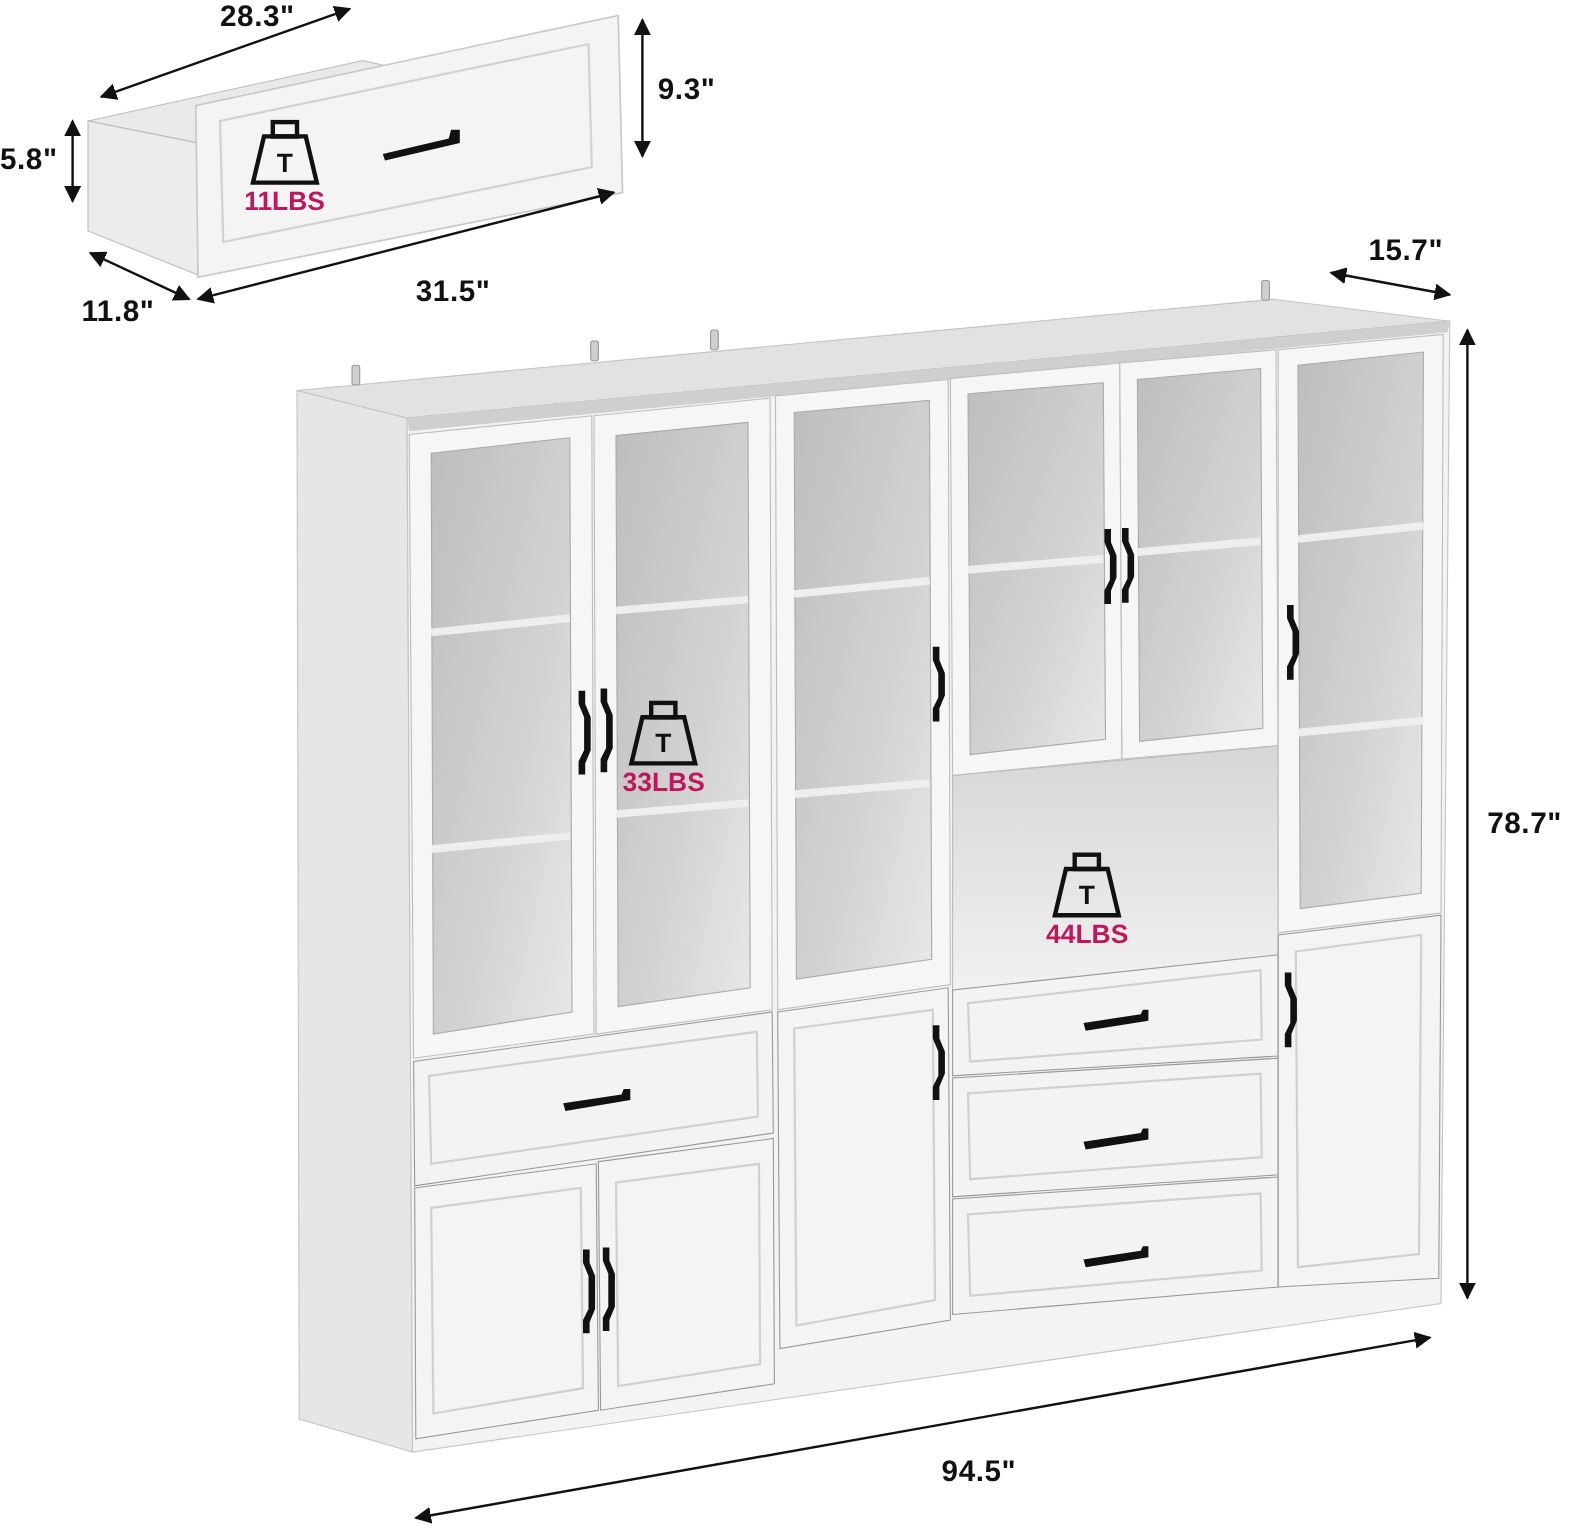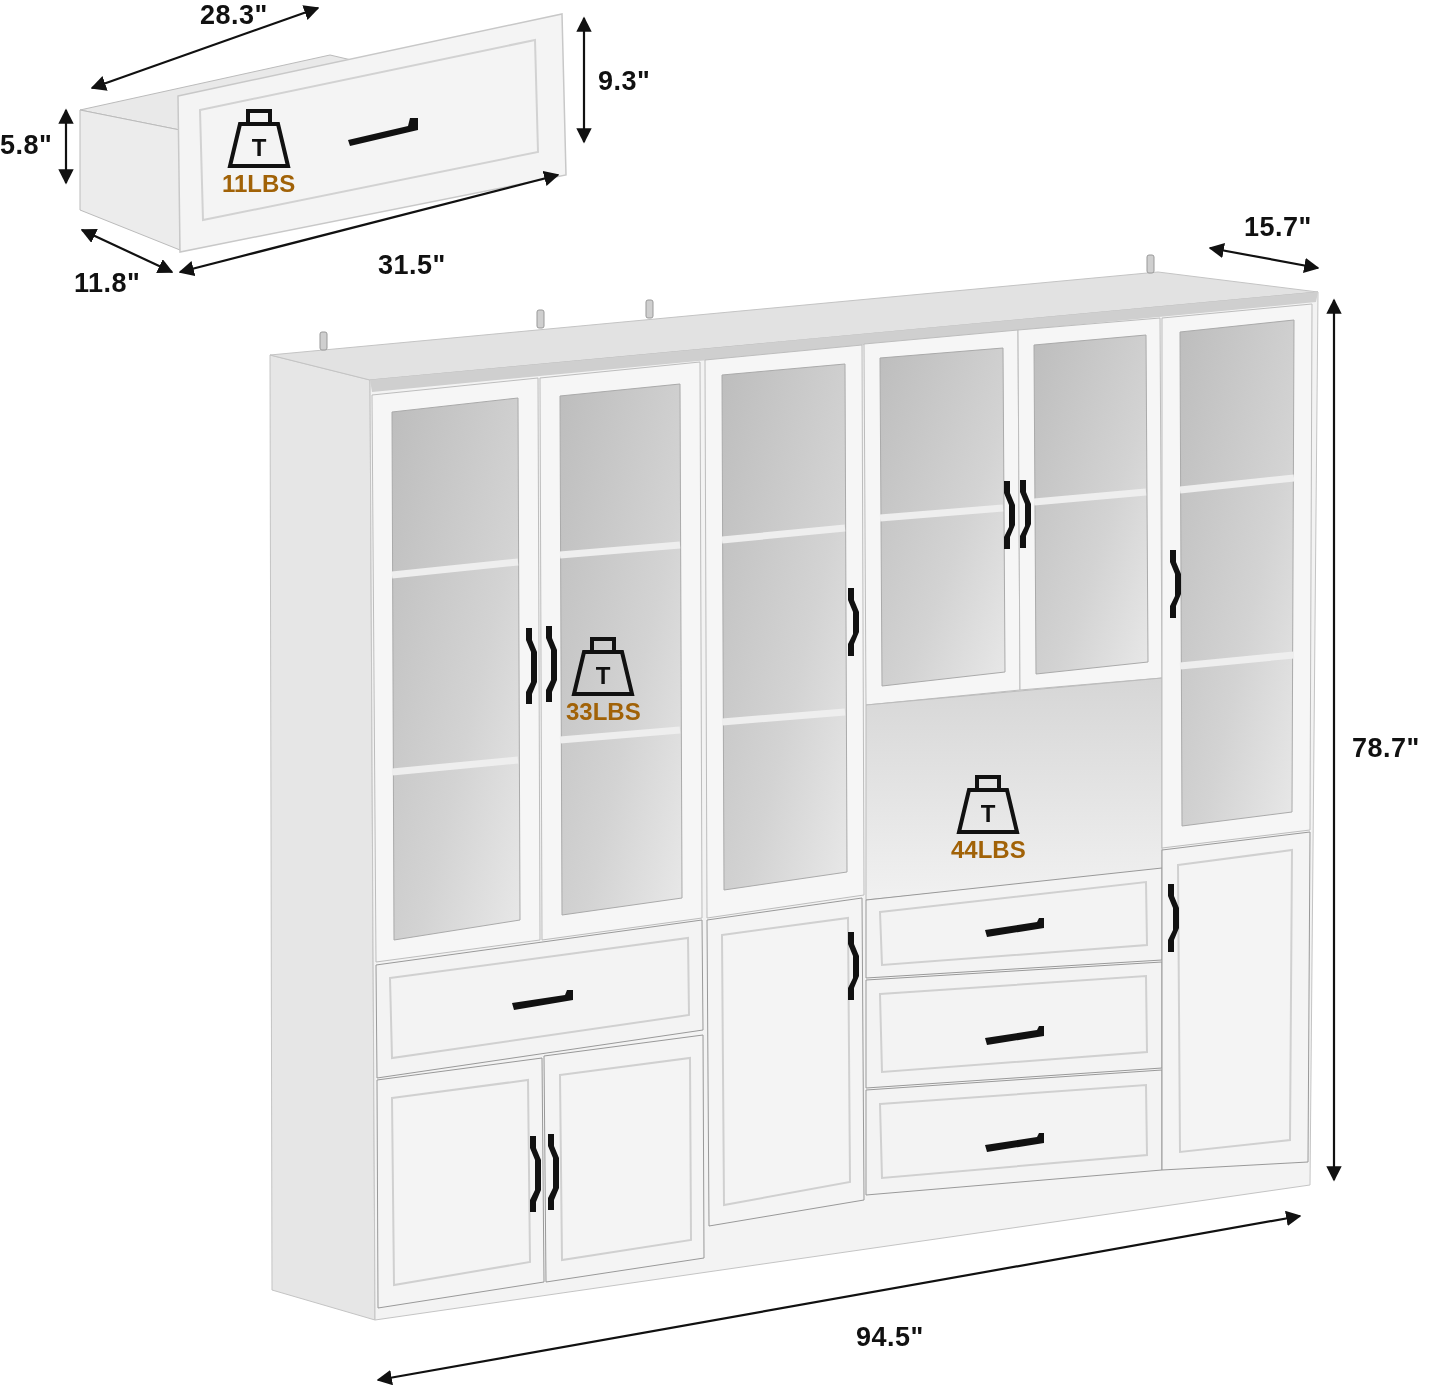--- a/index.html
+++ b/index.html
@@ -3,21 +3,21 @@
 <meta charset="utf-8">
 <style>
   html, body { margin: 0; padding: 0; background: #ffffff; }
   body { width: 1430px; height: 1389px; position: relative; overflow: hidden;
          font-family: "Liberation Sans", "DejaVu Sans", sans-serif; }
   .stage { position: absolute; left: 0; top: 0; width: 1430px; height: 1389px; }
   svg.art { position: absolute; left: 0; top: 0; width: 1430px; height: 1389px; }
   .dim-label { position: absolute; font-weight: bold; font-size: 27px; color: #111111;
                white-space: nowrap; line-height: 1; letter-spacing: 0.5px; }
   .weight-badge { position: absolute; display: flex; flex-direction: column; align-items: center; }
-  .weight-badge .wt-text { font-weight: bold; font-size: 24px; color: #a16207; line-height: 1; margin-top: 2px; }
+  .weight-badge .wt-text { font-weight: bold; font-size: 24px; color: #be185d; line-height: 1; margin-top: 2px; }
 </style>
 </head>
 <body>
 
 <div class="stage">
 
 <svg class="art" viewBox="0 0 1430 1389" xmlns="http://www.w3.org/2000/svg">
   <defs>
     <marker id="arr" viewBox="0 0 10 10" refX="9" refY="5" markerWidth="7" markerHeight="7" orient="auto-start-reverse">
       <path d="M0,0 L10,5 L0,10 z" fill="#111"></path>

